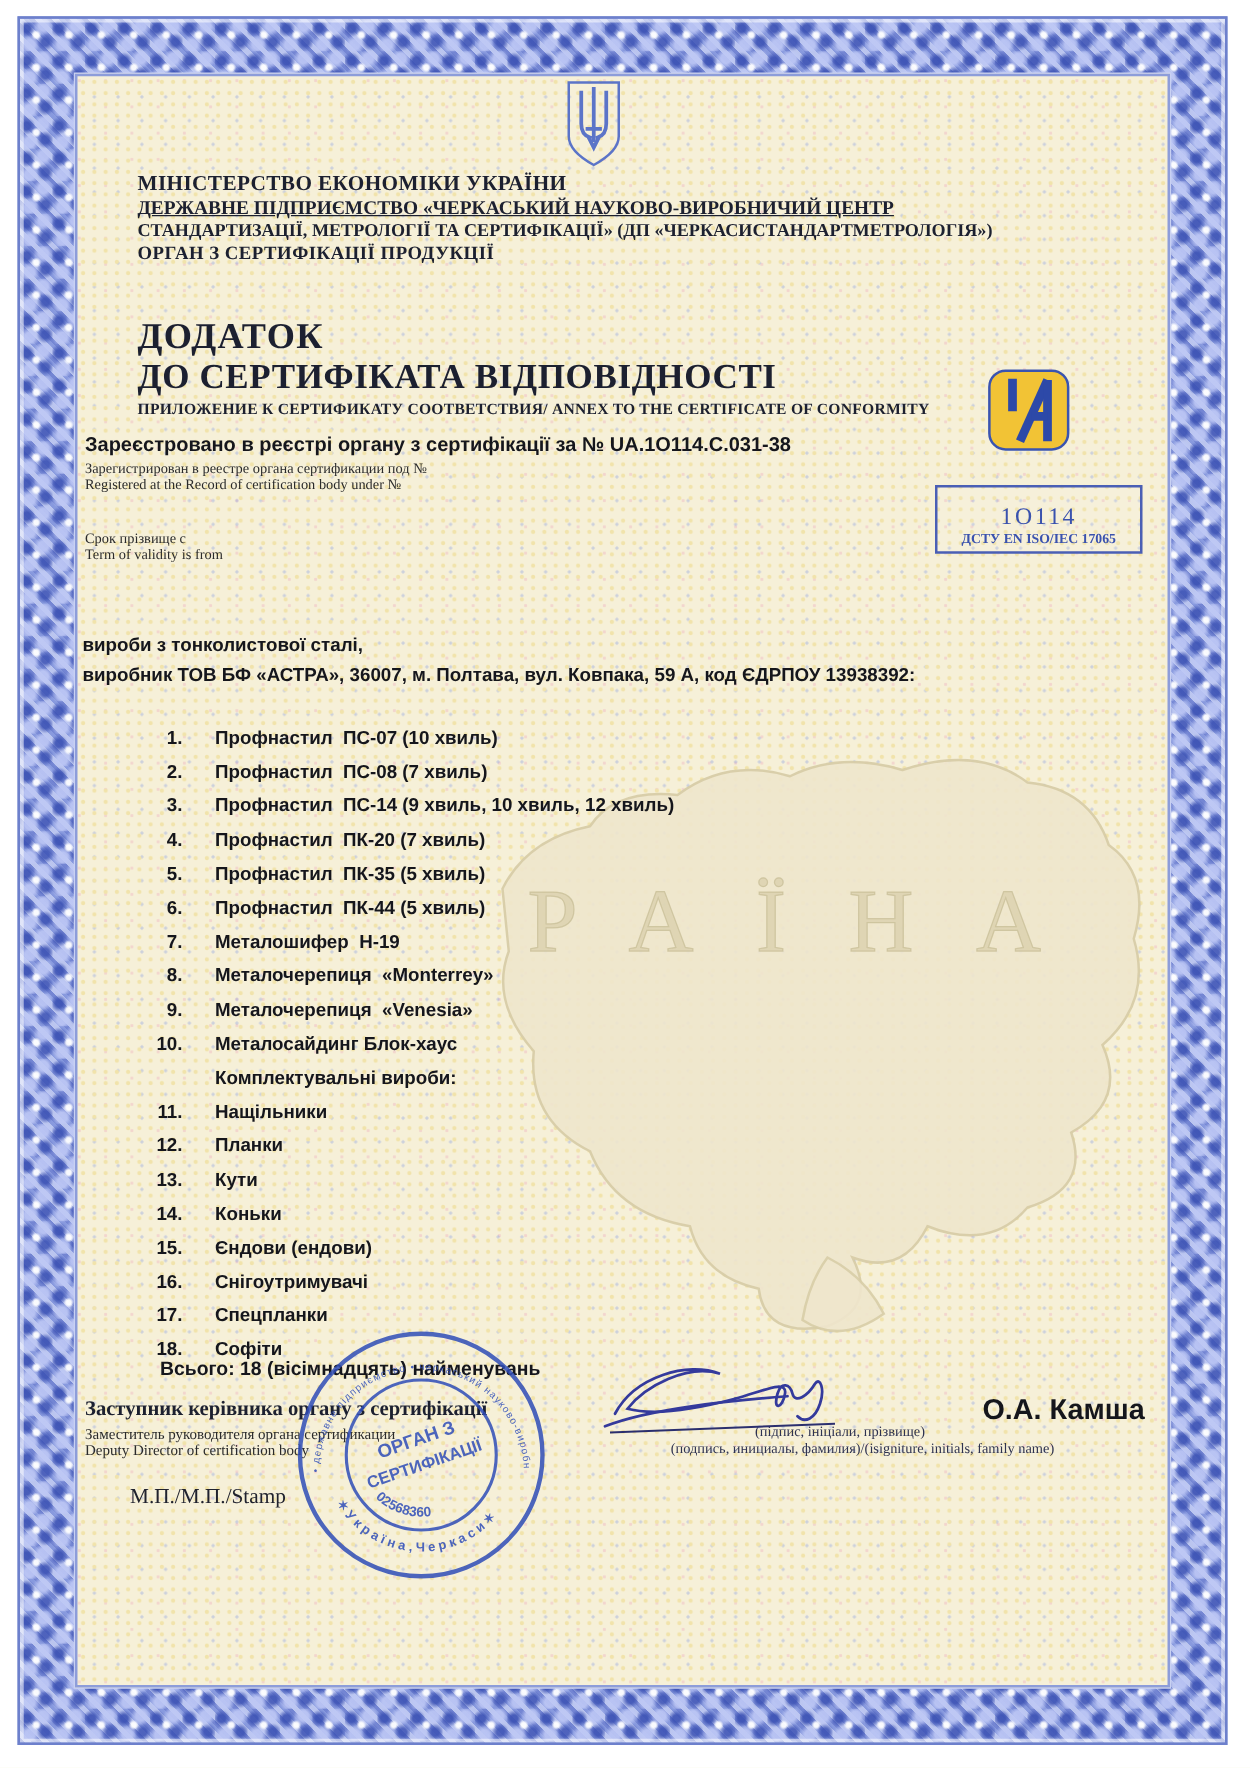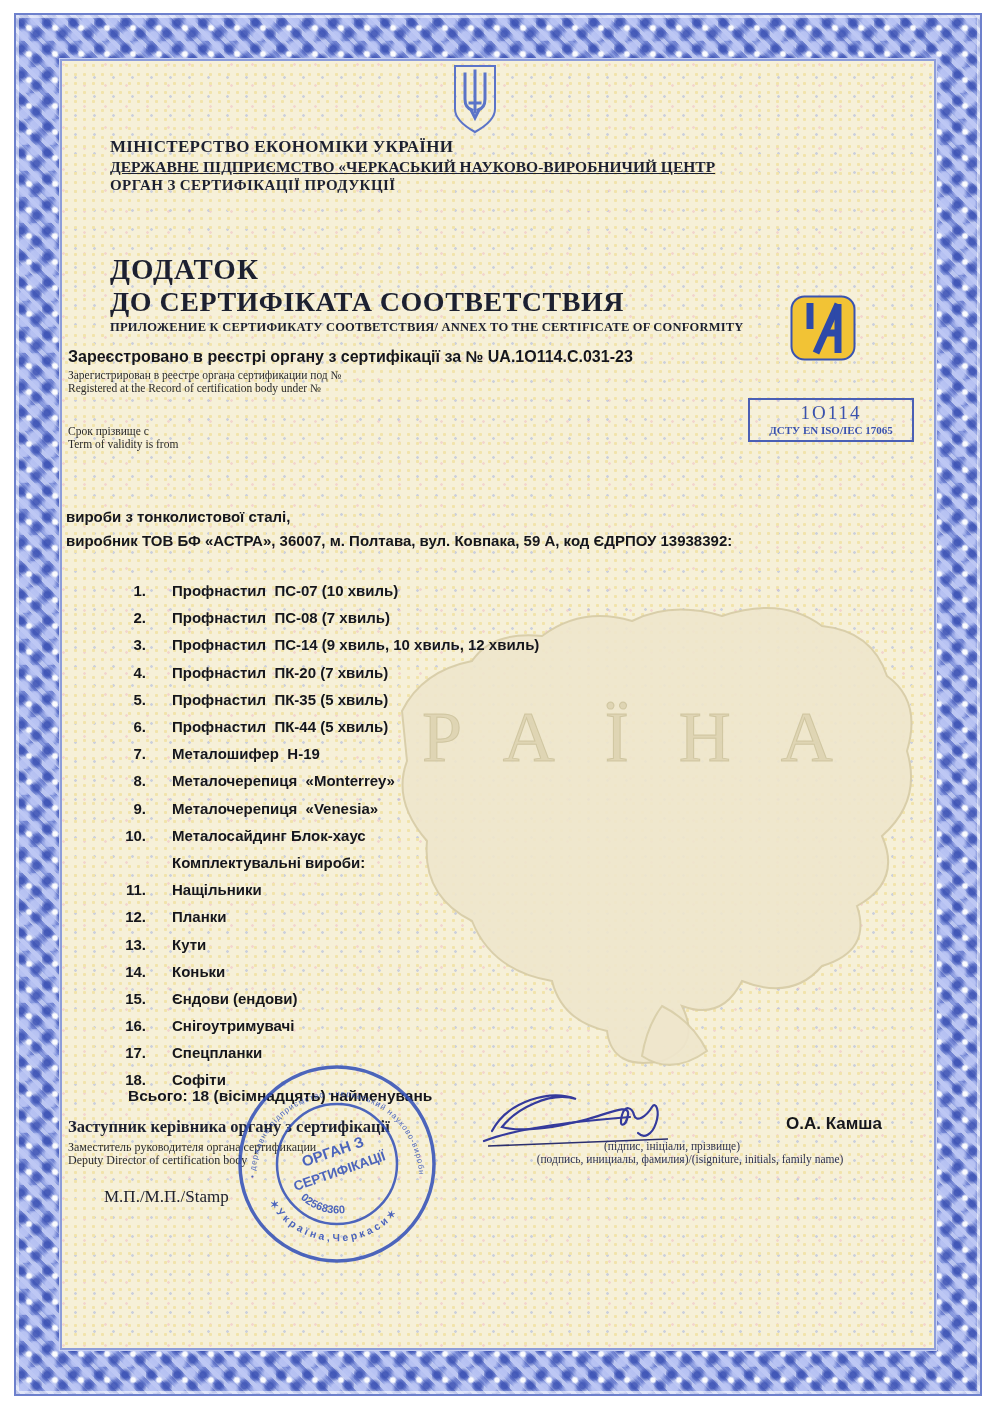--- a/index.html
+++ b/index.html
@@ -51,21 +51,21 @@
   .row .num{width:44px;text-align:right;flex:0 0 44px;}
   .row .txt{margin-left:26px;white-space:pre;}
   .total{font-size:15.5px;}
   
   .wm-letters{font-family:"Liberation Serif",serif;font-size:72px;letter-spacing:50px;
      color:rgba(211,202,164,.6);-webkit-text-stroke:1px rgba(198,188,148,.7);z-index:1;}
   .codebox{border:2px solid #4a5fb5;color:#3a52ae;text-align:center;background:rgba(255,255,255,.06);}
   .codebox .c1{font-size:19px;line-height:22px;font-family:"Liberation Serif",serif;letter-spacing:2px;}
   .codebox .c2{font-size:11px;line-height:13px;font-weight:bold;font-family:"Liberation Serif",serif;}
   .mp{font-size:17px;color:#20222e;}
-  .name{font-size:17px;padding-left:24px;}
+  .name{font-size:23px;padding-left:24px;}
   .capt{font-size:11.5px;color:#2f3350;}
 </style>
 </head>
 <body>
 
 <div class="page">
   <div class="frame"></div>
 
   <div class="inner">
 
@@ -85,45 +85,46 @@
         <path d="M30,22 V72 Q30,90 44,94"></path>
         <path d="M70,22 V72 Q70,90 56,94"></path>
         <path d="M40,80 H60"></path>
         <path d="M43,96 L50,110 L57,96"></path>
       </g>
     </svg>
 
     <div class="abs hdr center z2" style="top:76px;">
       <div class="serifB l1">МІНІСТЕРСТВО ЕКОНОМІКИ УКРАЇНИ</div>
       <div class="serifB l2">ДЕРЖАВНЕ ПІДПРИЄМСТВО «ЧЕРКАСЬКИЙ НАУКОВО-ВИРОБНИЧИЙ ЦЕНТР</div>
+      <div class="serifB l3">СТАНДАРТИЗАЦІЇ, МЕТРОЛОГІЇ ТА СЕРТИФІКАЦІЇ» (ДП «ЧЕРКАСИСТАНДАРТМЕТРОЛОГІЯ»)</div>
       <div class="serifB l4">ОРГАН З СЕРТИФІКАЦІЇ ПРОДУКЦІЇ</div>
     </div>
 
     <div class="abs hdr center z2" style="top:192px;">
       <div class="serifB title1">ДОДАТОК</div>
-      <div class="serifB title2">ДО СЕРТИФІКАТА СООТВЕТСТВИЯ</div>
+      <div class="serifB title2">ДО СЕРТИФІКАТА ВІДПОВІДНОСТІ</div>
       <div class="serifB subtitle">ПРИЛОЖЕНИЕ К СЕРТИФИКАТУ СООТВЕТСТВИЯ/ ANNEX TO THE CERTIFICATE OF CONFORMITY</div>
     </div>
 
     <svg class="abs z2" style="left:728px;top:234px;" width="66" height="66" viewBox="0 0 66 66">
       <rect x="1.5" y="1.5" width="63" height="63" rx="13" fill="#f2c335" stroke="#3a54b0" stroke-width="2"></rect>
       <g stroke="#2d49a8" stroke-width="7" fill="none" stroke-linecap="butt">
         <path d="M20,8 V34"></path>
         <path d="M48,9 L26,58"></path>
         <path d="M48,9 V58"></path>
         <path d="M35,38 H48"></path>
       </g>
     </svg>
-    <div class="abs z2 codebox" style="left:686px;top:337px;width:162px;height:38px;padding-top:2px;">
+    <div class="abs z2 codebox" style="left:686px;top:327px;width:162px;height:38px;padding-top:13px;">
       <div class="c1">1О114</div>
       <div class="c2">ДСТУ EN ISO/ІЕС 17065</div>
     </div>
 
     <div class="abs z2" style="left:6px;top:287px;">
-      <div class="sansB regmain">Зареєстровано в реєстрі органу з сертифікації за № UA.1О114.С.031-23</div>
+      <div class="sansB regmain">Зареєстровано в реєстрі органу з сертифікації за № UA.1О114.С.031-38</div>
       <div class="small-serif" style="margin-top:3px;">Зарегистрирован в реестре органа сертификации под №</div>
       <div class="small-serif">Registered at the Record of certification body under №</div>
     </div>
 
     <div class="abs z2" style="left:6px;top:361px;">
       <div class="small-serif" style="margin-top:3px;">Срок прізвище с</div>
       <div class="small-serif">Term of validity is from</div>
     </div>
 
     <div class="abs z2" style="left:4px;top:444px;">

